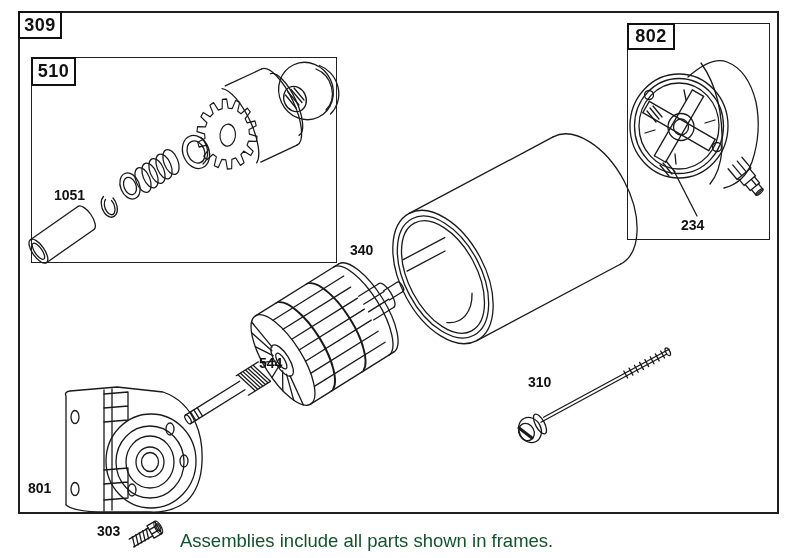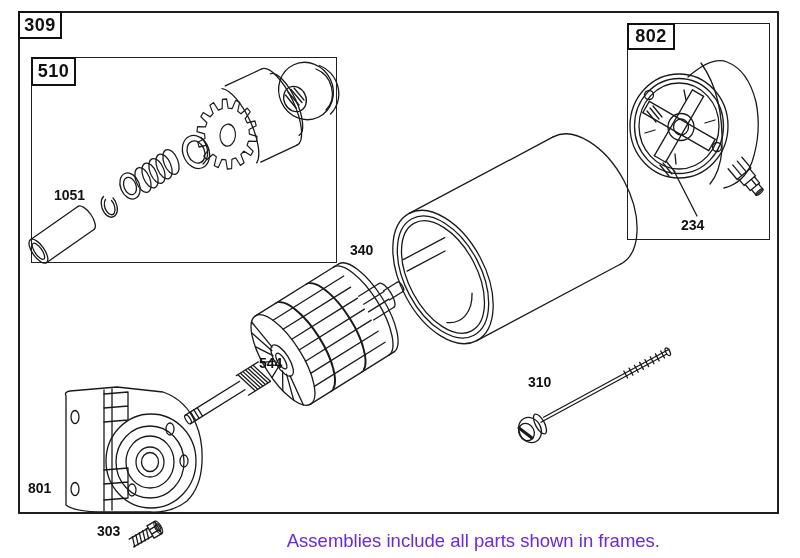--- a/index.html
+++ b/index.html
@@ -4,22 +4,22 @@
 <style>
   html,body{margin:0;padding:0;background:#ffffff;}
   #stage{position:relative;width:800px;height:558px;background:#ffffff;overflow:hidden;
          font-family:"Liberation Sans",sans-serif;color:#111;}
   .frame{position:absolute;border:2px solid #1f1f1f;background:transparent;}
   .frame.inner{border-width:1.6px;}
   .labelbox{position:absolute;border:2.5px solid #111;background:#fff;z-index:5;
             display:flex;align-items:center;justify-content:center;
             font-weight:bold;font-size:18px;letter-spacing:0.5px;}
   .callout{position:absolute;z-index:4;font-weight:bold;font-size:14px;white-space:nowrap;text-align:center;}
-  #caption{position:absolute;left:180px;top:530px;width:480px;text-align:right;
-           font-size:18.5px;color:#6d28d9;z-index:4;}
+  #caption{position:absolute;left:180px;top:530px;width:480px;text-align:left;
+           font-size:18.5px;color:#14532d;z-index:4;}
   #art{position:absolute;left:0;top:0;z-index:2;}
 </style>
 </head>
 <body>
 
 <div id="stage">
 
   <div class="frame" style="left:18px;top:11px;width:757px;height:499px;"></div>
   <div class="frame inner" style="left:31px;top:57px;width:304px;height:204px;"></div>
   <div class="frame inner" style="left:627px;top:23px;width:141px;height:215px;"></div>

